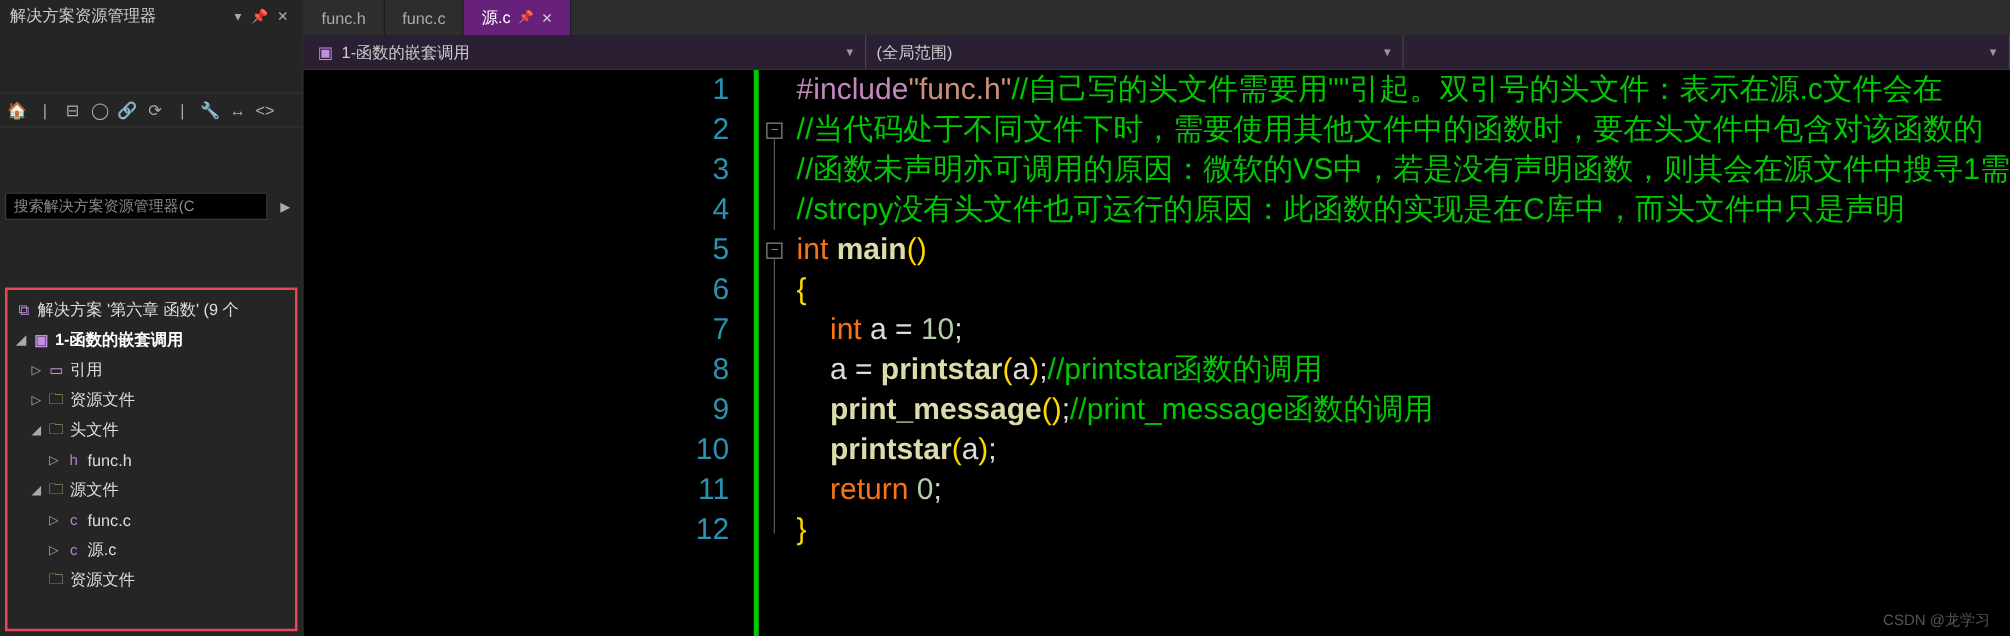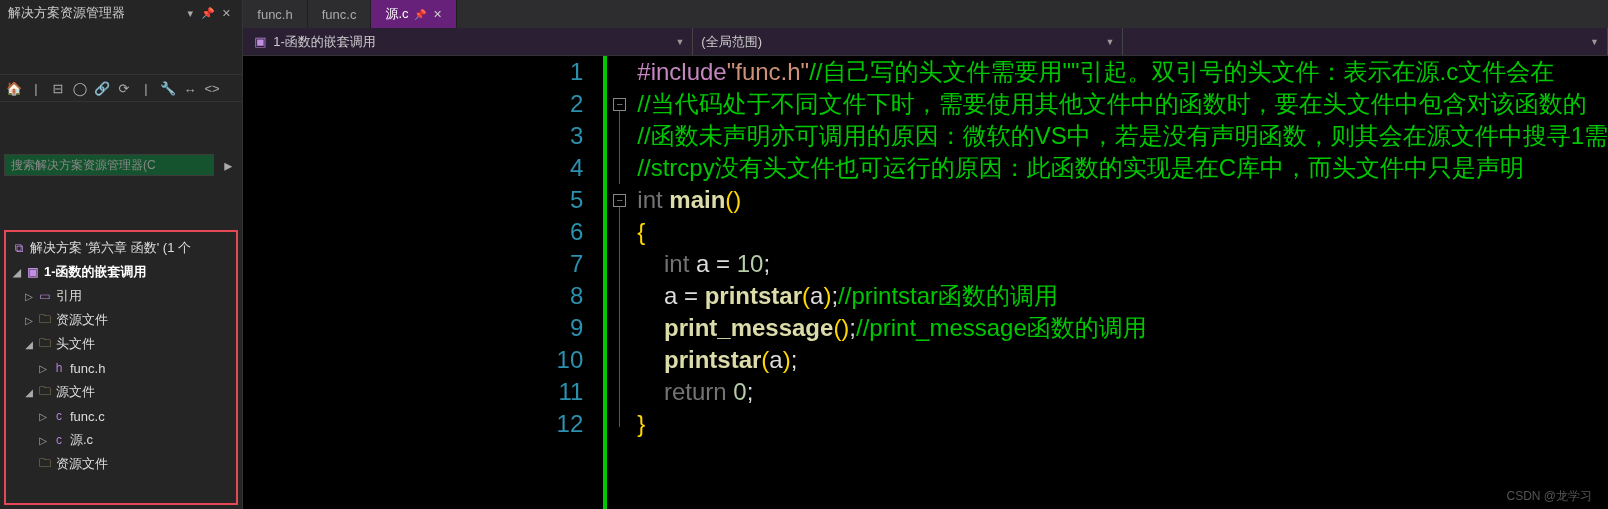--- a/index.html
+++ b/index.html
@@ -5,21 +5,21 @@
 * { margin: 0; padding: 0; box-sizing: border-box; font-family: "Microsoft YaHei", "Segoe UI", sans-serif; }
 body { background: #1e1e1e; color: #ccc; width: 1608px; height: 509px; overflow: hidden; display: flex; }
 .sidebar { width: 256px; background: #252526; display: flex; flex-direction: column; border-right: 1px solid #333; gap: 48px; }
 .sb-header { display: flex; align-items: center; padding: 4px 8px; font-size: 13px; color: #ccc; }
 .sb-header-title { flex: 1; }
 .sb-header-icons { display: flex; gap: 2px; }
 .sb-header-icons .ic { width: 16px; height: 16px; display: inline-flex; align-items: center; justify-content: center; color: #aaa; font-size: 11px; }
 .sb-toolbar { display: flex; align-items: center; padding: 2px 4px; gap: 2px; border-top: 1px solid #333; border-bottom: 1px solid #333; }
 .sb-toolbar .tbic { width: 20px; height: 22px; display: inline-flex; align-items: center; justify-content: center; font-size: 13px; color: #aaa; }
 .search-row { display: flex; align-items: center; padding: 4px; gap: 4px; }
-.search-input { flex: 1; background: #14532d; border: 1px solid #3c3c3c; color: #ccc; font-size: 12px; padding: 3px 6px; }
+.search-input { flex: 1; background: #000000; border: 1px solid #3c3c3c; color: #ccc; font-size: 12px; padding: 3px 6px; }
 .search-input::placeholder { color: #888; }
 .search-go { width: 20px; height: 20px; display: inline-flex; align-items: center; justify-content: center; color: #aaa; }
 .tree { flex: 1; padding: 4px 2px; font-size: 13px; border: 2px solid #e74856; margin: 2px 4px 4px 4px; }
 .tree-row { display: flex; align-items: center; height: 24px; white-space: nowrap; color: #ddd; }
 .tree-row.bold { color: #fff; font-weight: bold; }
 .arrow { width: 14px; display: inline-flex; justify-content: center; font-size: 10px; color: #aaa; }
 .indent0 { padding-left: 2px; }
 .indent1 { padding-left: 14px; }
 .indent2 { padding-left: 28px; }
 .node-icon { width: 18px; display: inline-flex; justify-content: center; margin-right: 2px; font-size: 12px; color: #c08fe0; }
@@ -40,21 +40,21 @@
 .line-nums { flex: 1; text-align: right; padding-right: 20px; color: #2b91af; background: #000; }
 .line-nums div { height: 32px; line-height: 32px; }
 .fold-strip { width: 30px; background: #000; border-left: 4px solid #00c800; position: relative; }
 .fold-box { position: absolute; left: 6px; width: 13px; height: 13px; border: 1px solid #888; color: #888; font-size: 11px; line-height: 11px; text-align: center; background: #000; }
 .fold-line { position: absolute; left: 12px; width: 1px; background: #555; }
 .code-lines { flex: 1; position: relative; }
 .code-line { height: 32px; line-height: 32px; white-space: pre; padding-left: 4px; }
 .tk-pre { color: #c586c0; }
 .tk-str { color: #ce9178; }
 .tk-com { color: #00c800; }
-.tk-kw { color: #737373; }
+.tk-kw { color: #f97316; }
 .tk-fn { color: #dcdcaa; font-weight: bold; }
 .tk-txt { color: #dcdcdc; }
 .tk-num { color: #b5cea8; }
 .tk-op { color: #dcdcdc; }
 .tk-punct { color: #ffd700; }
 .watermark { position: fixed; right: 16px; bottom: 4px; font-size: 12px; color: #555; }
 </style>
 </head>
 <body>
 
@@ -79,21 +79,21 @@
     <span class="tbic">↔</span>
     <span class="tbic">&lt;&gt;</span>
   </div>
   <div class="search-row">
     <input class="search-input" placeholder="搜索解决方案资源管理器(C" style="">
     <span class="search-go">▸</span>
   </div>
   <div class="tree">
     <div class="tree-row indent0">
       <span class="node-icon">⧉</span>
-      <span>解决方案 '第六章 函数' (1 个</span>
+      <span>解决方案 '第六章 函数' (9 个</span>
     </div>
     <div class="tree-row indent0 bold">
       <span class="arrow">◢</span>
       <span class="node-icon">▣</span>
       <span>1-函数的嵌套调用</span>
     </div>
     <div class="tree-row indent1">
       <span class="arrow">▷</span>
       <span class="node-icon">▭</span>
       <span>引用</span>

